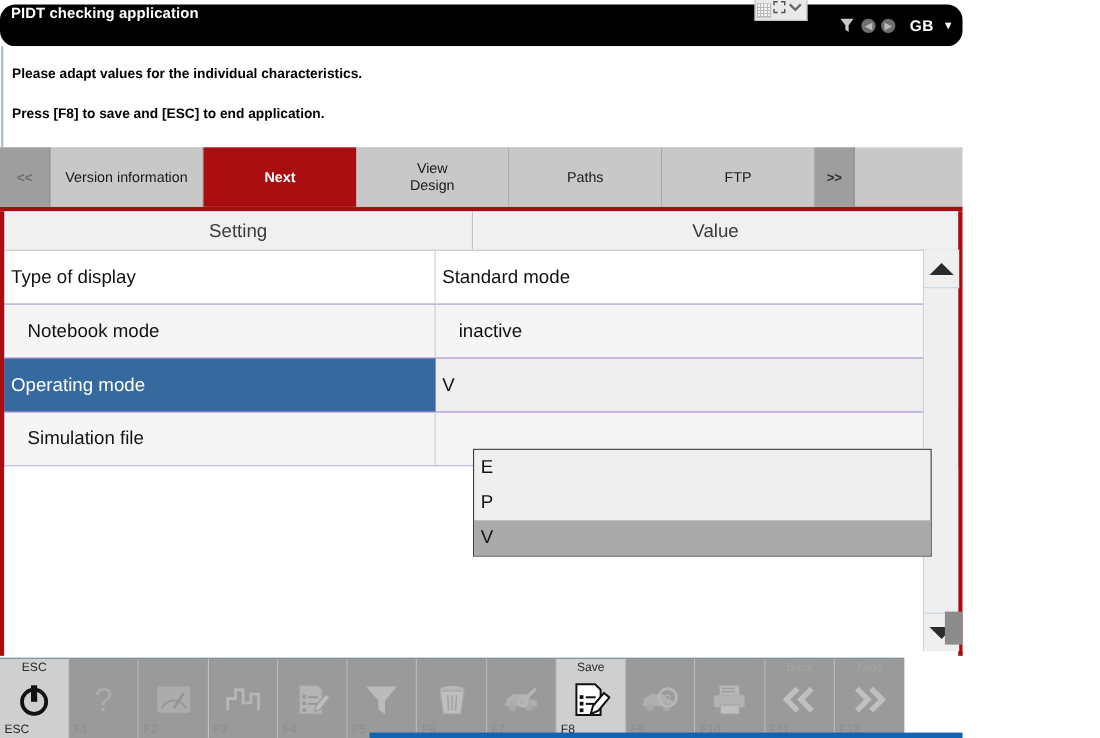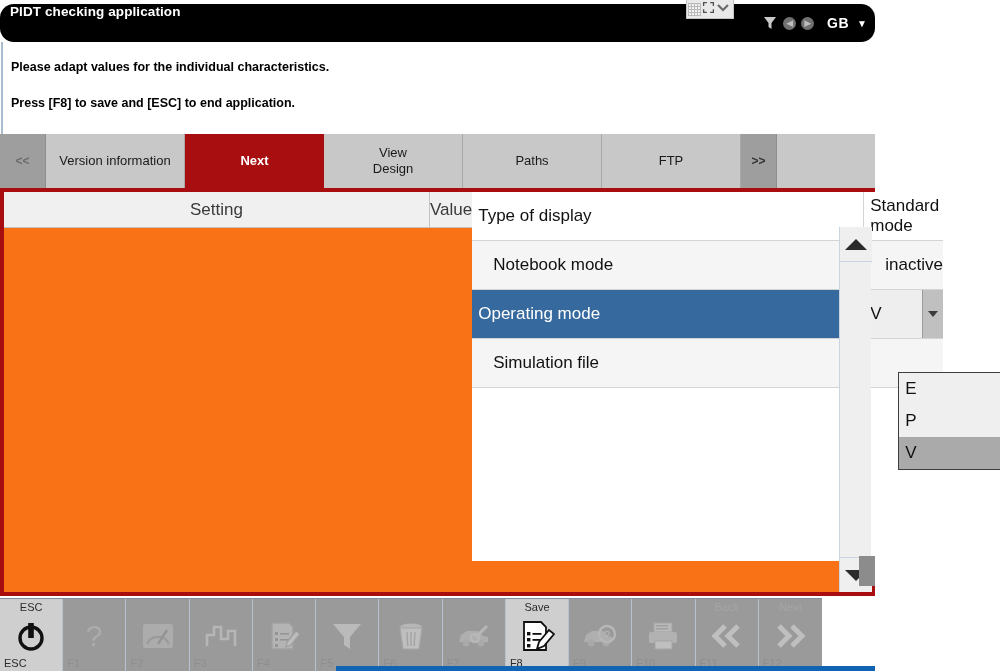--- a/index.html
+++ b/index.html
@@ -140,22 +140,22 @@
     width: 875px; height: 404px;
     border: 4px solid #a80d10;
     border-top: none;
     box-sizing: border-box;
     background: #ffffff;
   }
   .table-inner {
     position: absolute;
     left: 0; top: 0; right: 0; bottom: 0;
     display: flex;
-    flex-direction: row;
-    background: #f97316;
+    flex-direction: column;
+    background: #6d28d9;
   }
   .thead {
     display: flex;
     height: 35px;
     background: #f0f0f0;
     border-bottom: 1px solid #c3c3c3;
     flex: 0 0 auto;
   }
   .th {
     display: flex; align-items: center; justify-content: center;

